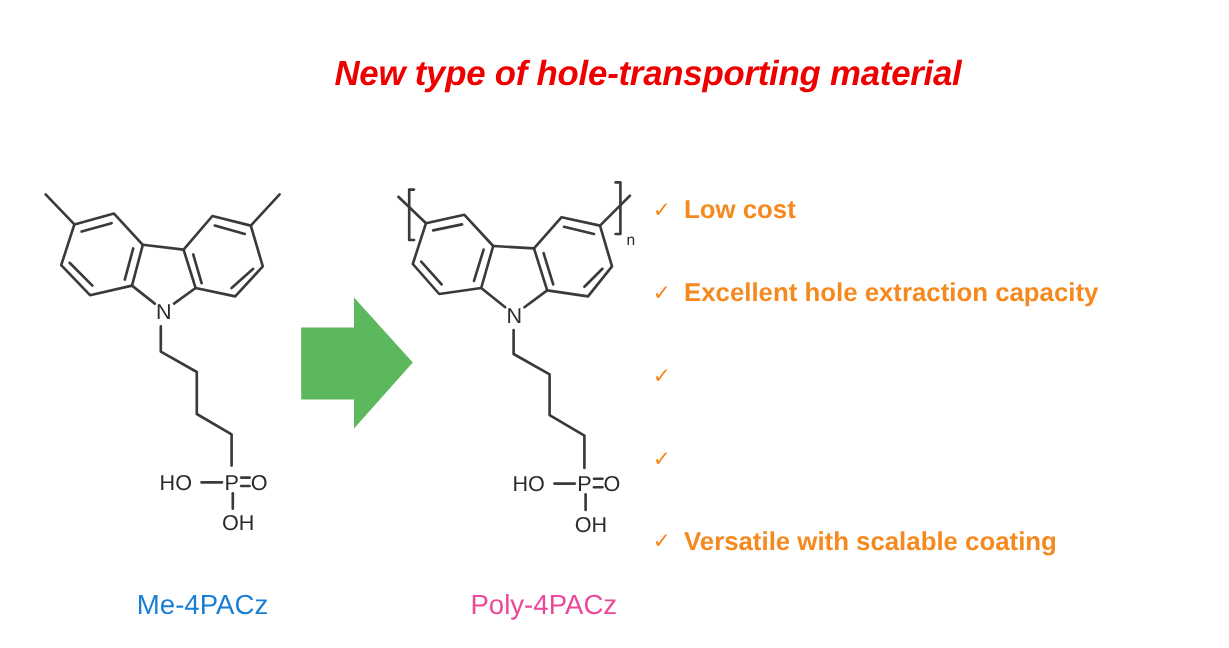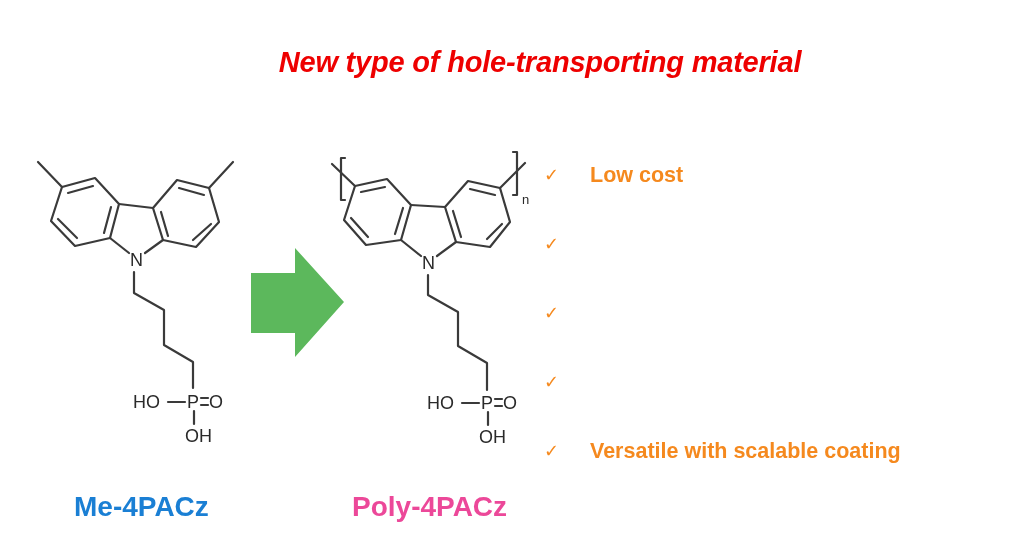--- a/index.html
+++ b/index.html
@@ -66,28 +66,28 @@
       display: inline-block;
       width: 26px;
       font-size: 18px;
       line-height: 30px;
       font-weight: normal;
     }
     .benefit-text {
       font-size: 21.5px;
       font-weight: bold;
       line-height: 30px;
-      margin-left: 20px;
     }
     .label {
       position: absolute;
       top: 491px;
-      font-size: 28px;
-      font-weight: bold;
+      font-size: 23px;
+      font-weight: normal;
       white-space: nowrap;
+      margin-left: 40px;
     }
   </style>
 </head>
 <body>
 
 <div class="title" style="color:#ee0000;">New type of hole-transporting material</div>
 
 <svg class="diagram" width="1024" height="540" viewBox="0 0 1024 540">
 
   <g>
@@ -164,20 +164,21 @@
   </g>
 </svg>
 
 <ul class="benefits" style="color:#f5891e;">
   <li class="benefit">
     <span class="check">✓</span>
     <span class="benefit-text">Low cost</span>
   </li>
   <li class="benefit">
     <span class="check">✓</span>
+    <span class="benefit-text">Excellent hole extraction capacity</span>
   </li>
   <li class="benefit">
     <span class="check">✓</span>
   </li>
   <li class="benefit">
     <span class="check">✓</span>
   </li>
   <li class="benefit">
     <span class="check">✓</span>
     <span class="benefit-text">Versatile with scalable coating</span>

